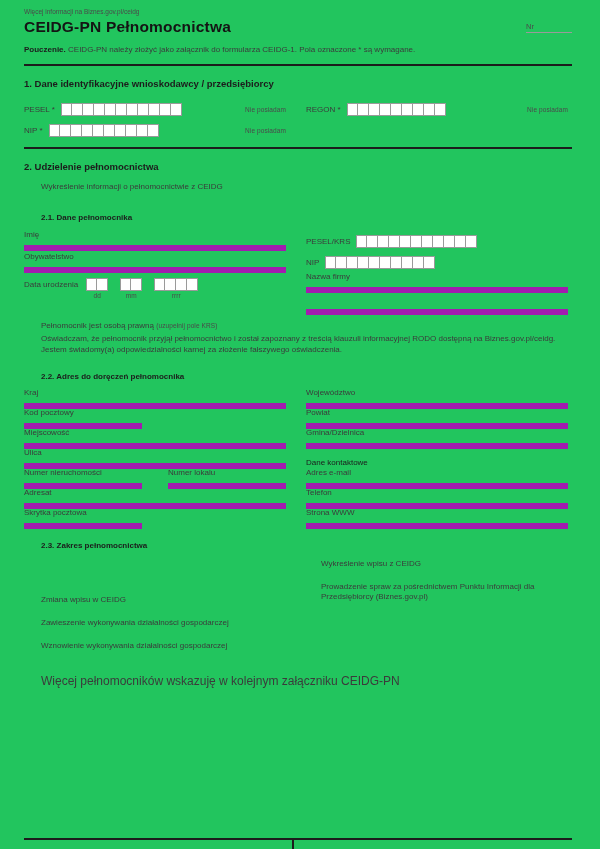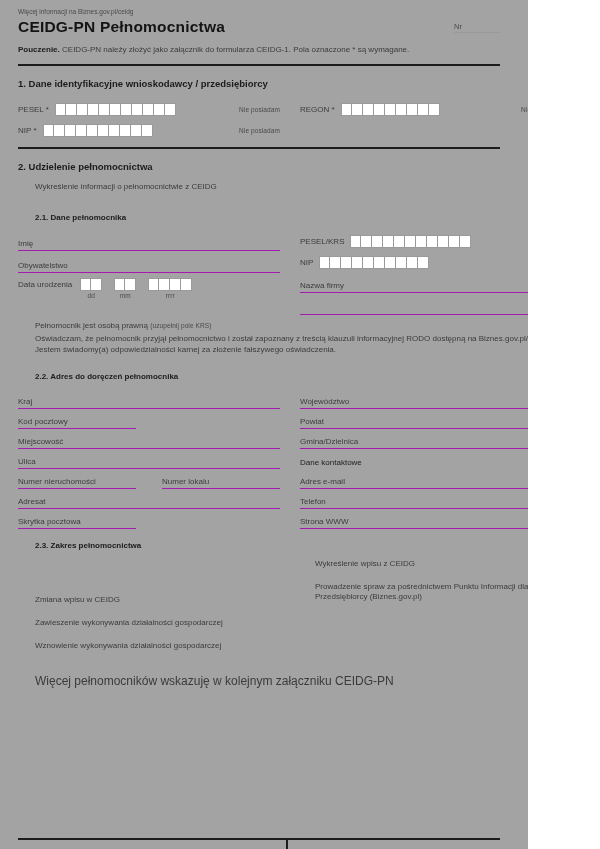--- a/index.html
+++ b/index.html
@@ -1,18 +1,18 @@
 <!DOCTYPE html>
 <html><head>
 <meta charset="utf-8">
 <style>
   html,body{margin:0;padding:0;background:#fff;}
   .page{
-    position:relative;width:528px;height:849px;box-sizing:border-box;
-    padding:8px 28px 0 18px;background:#a3a3a3;overflow:hidden;
+    position:relative;width:600px;height:849px;box-sizing:border-box;
+    padding:8px 28px 0 24px;background:#22c55e;overflow:hidden;
     font-family:"Liberation Sans", sans-serif;color:#3b3b3b;
   }
   .tiny{font-size:6.5px;color:#4a4a4a;letter-spacing:.1px;}
   .top-note{font-size:6.5px;color:#4a4a4a;margin-bottom:3px;}
   .title-row{display:flex;justify-content:space-between;align-items:flex-start;}
   .title{font-size:15.5px;font-weight:bold;color:#141414;margin:0;letter-spacing:.2px;}
   .nr{display:flex;align-items:flex-end;border-bottom:1px solid #9a9a9a;width:46px;margin-top:4px;padding-bottom:1px;}
   .nr span{font-size:7.5px;color:#4a4a4a;}
   .notice{font-size:8px;margin:9px 0 0 0;color:#3b3b3b;}
   .notice b{color:#1c1c1c;}
@@ -25,21 +25,21 @@
   .cells{display:inline-flex;vertical-align:middle;}
   .cell{width:11px;height:13px;border:1px solid #9a9a9a;border-left:none;box-sizing:border-box;background:#fff;}
   .cell:first-child{border-left:1px solid #9a9a9a;}
   .box-label{font-size:8px;color:#3b3b3b;margin-right:6px;white-space:nowrap;}
   .box-row{display:flex;align-items:center;height:21px;}
   
   .grid2{display:grid;grid-template-columns:262px 262px;column-gap:20px;}
   .s1-grid{display:grid;grid-template-columns:262px 262px;column-gap:20px;margin-top:10px;row-gap:0;}
   .s1-cell{display:flex;align-items:center;justify-content:space-between;height:21px;}
   
-  .field{height:20px;border-bottom:1px solid #a21caf;display:flex;align-items:flex-end;padding-bottom:2px;box-sizing:border-box;margin-bottom:0;}
+  .field{height:20px;border-bottom:6px solid #a21caf;display:flex;align-items:flex-start;padding-bottom:2px;box-sizing:border-box;margin-bottom:0;}
   .field span{font-size:8px;color:#3b3b3b;line-height:1;}
   .frow{display:flex;height:20px;}
   .plain{height:20px;display:flex;align-items:flex-end;padding-bottom:2px;box-sizing:border-box;}
   .plain span{font-size:8px;font-weight:normal;color:#1c1c1c;line-height:1;}
   .w-short{width:118px;}
   .w-lokal{flex:1;margin-left:26px;}
   
   .dob-row{display:flex;align-items:flex-start;height:21px;}
   .dob-label{font-size:8px;color:#3b3b3b;margin-right:8px;padding-top:2px;}
   .dob-group{display:flex;flex-direction:column;align-items:center;margin-right:12px;}

